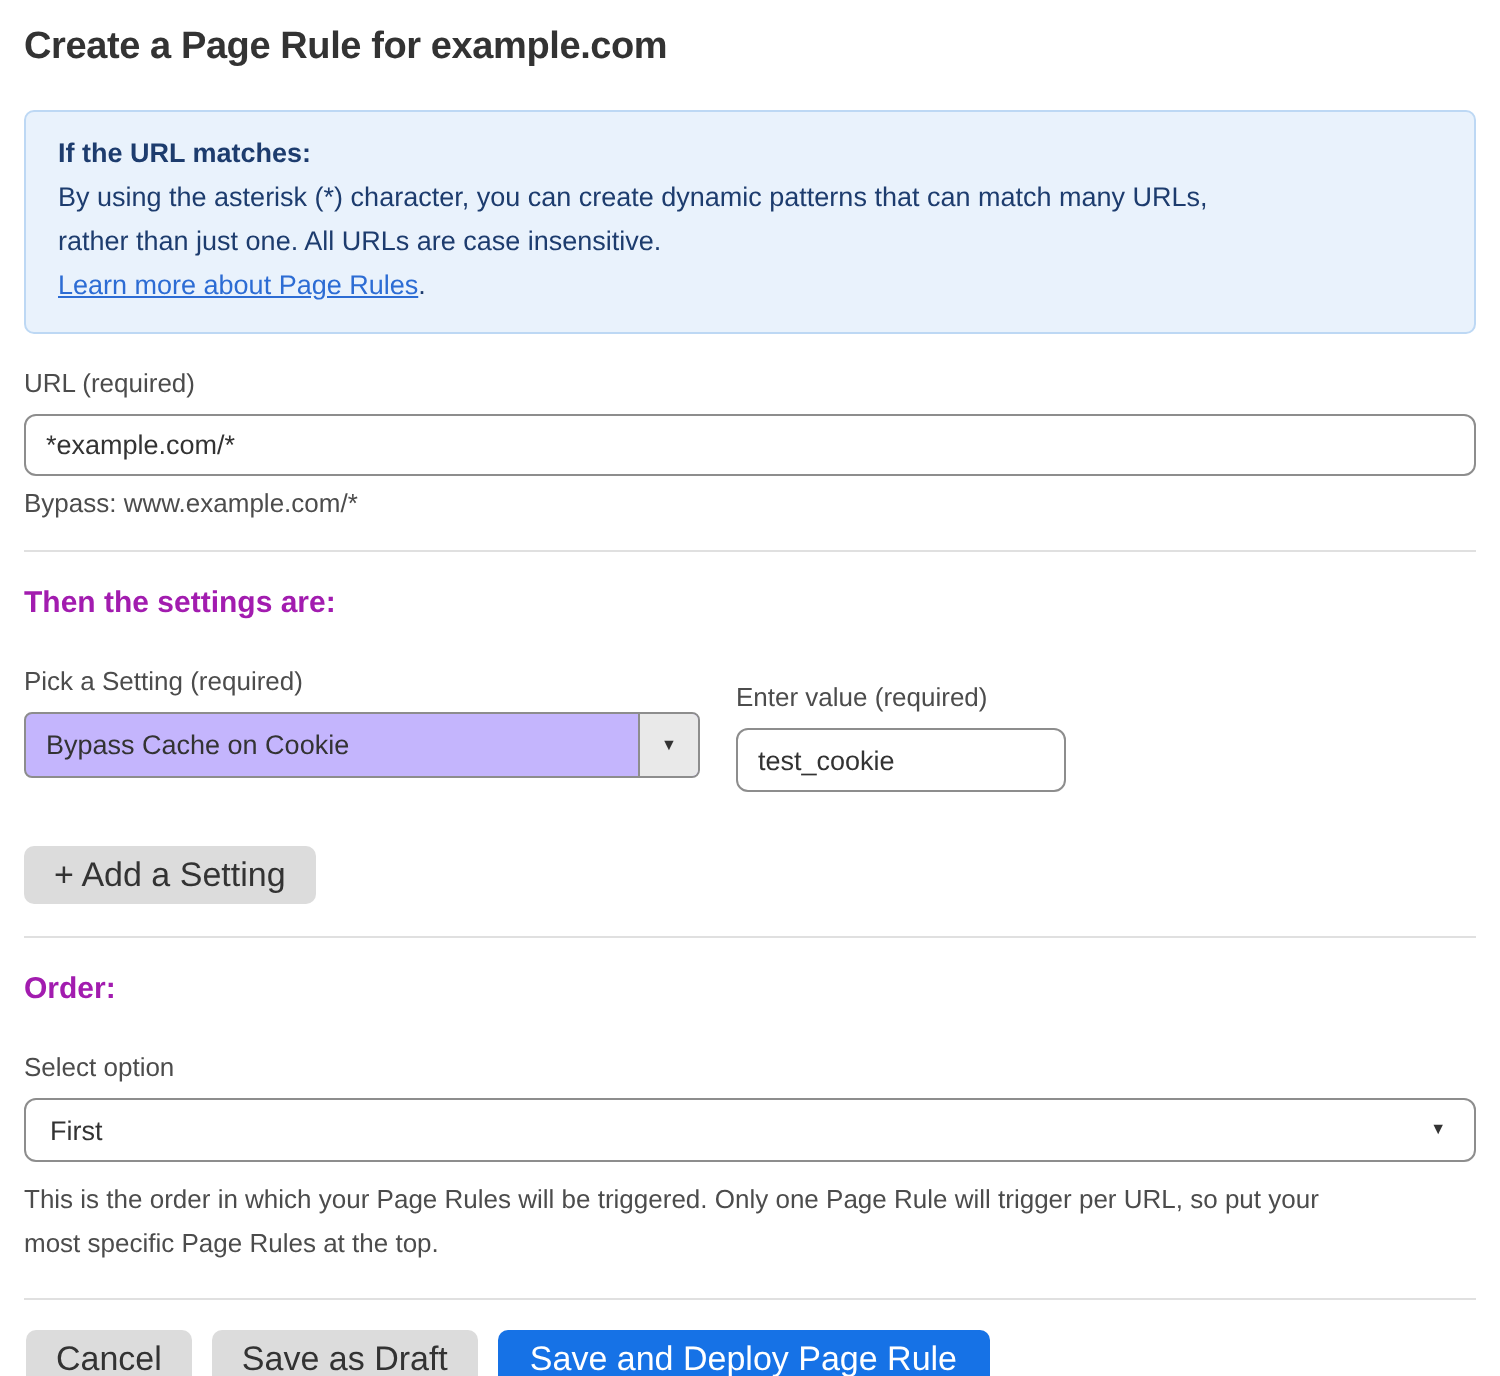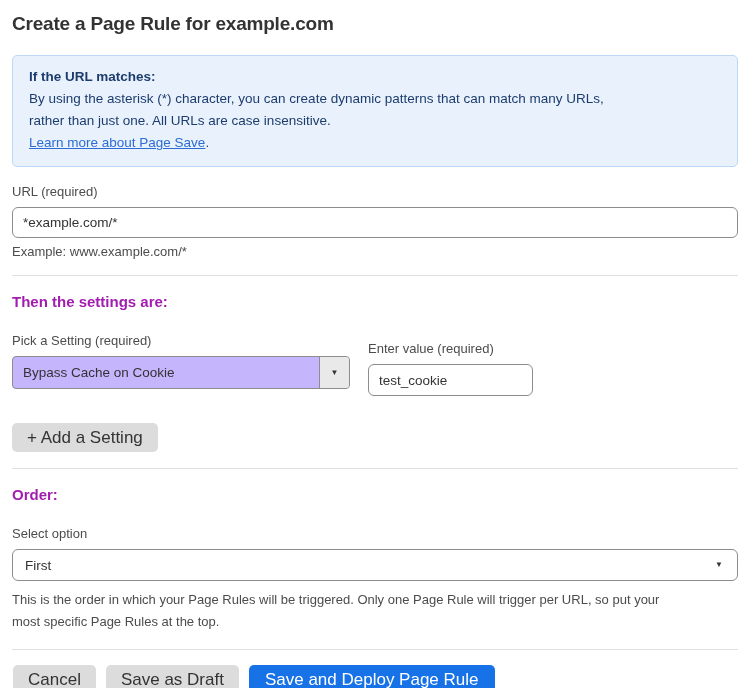--- a/index.html
+++ b/index.html
@@ -171,26 +171,26 @@
 <body>
 
 <div class="page">
 
   <div class="page-title">Create a Page Rule for example.com</div>
 
   <div class="info-box">
     <div class="info-heading">If the URL matches:</div>
     <div>By using the asterisk (*) character, you can create dynamic patterns that can match many URLs,</div>
     <div>rather than just one. All URLs are case insensitive.</div>
-    <div><span class="info-link">Learn more about Page Save</span><span class="info-link-suffix">.</span></div>
+    <div><span class="info-link">Learn more about Page Rules</span><span class="info-link-suffix">.</span></div>
   </div>
 
   <div class="field-label">URL (required)</div>
   <input class="text-input" type="text" value="*example.com/*" style="">
-  <div class="helper">Example: www.example.com/*</div>
+  <div class="helper">Bypass: www.example.com/*</div>
 
   <hr class="divider">
 
   <div class="section-heading">Then the settings are:</div>
 
   <div class="settings-row">
     <div class="setting-col">
       <div class="field-label">Pick a Setting (required)</div>
       <div class="select-box">
         <div class="select-box-text">Bypass Cache on Cookie</div>

